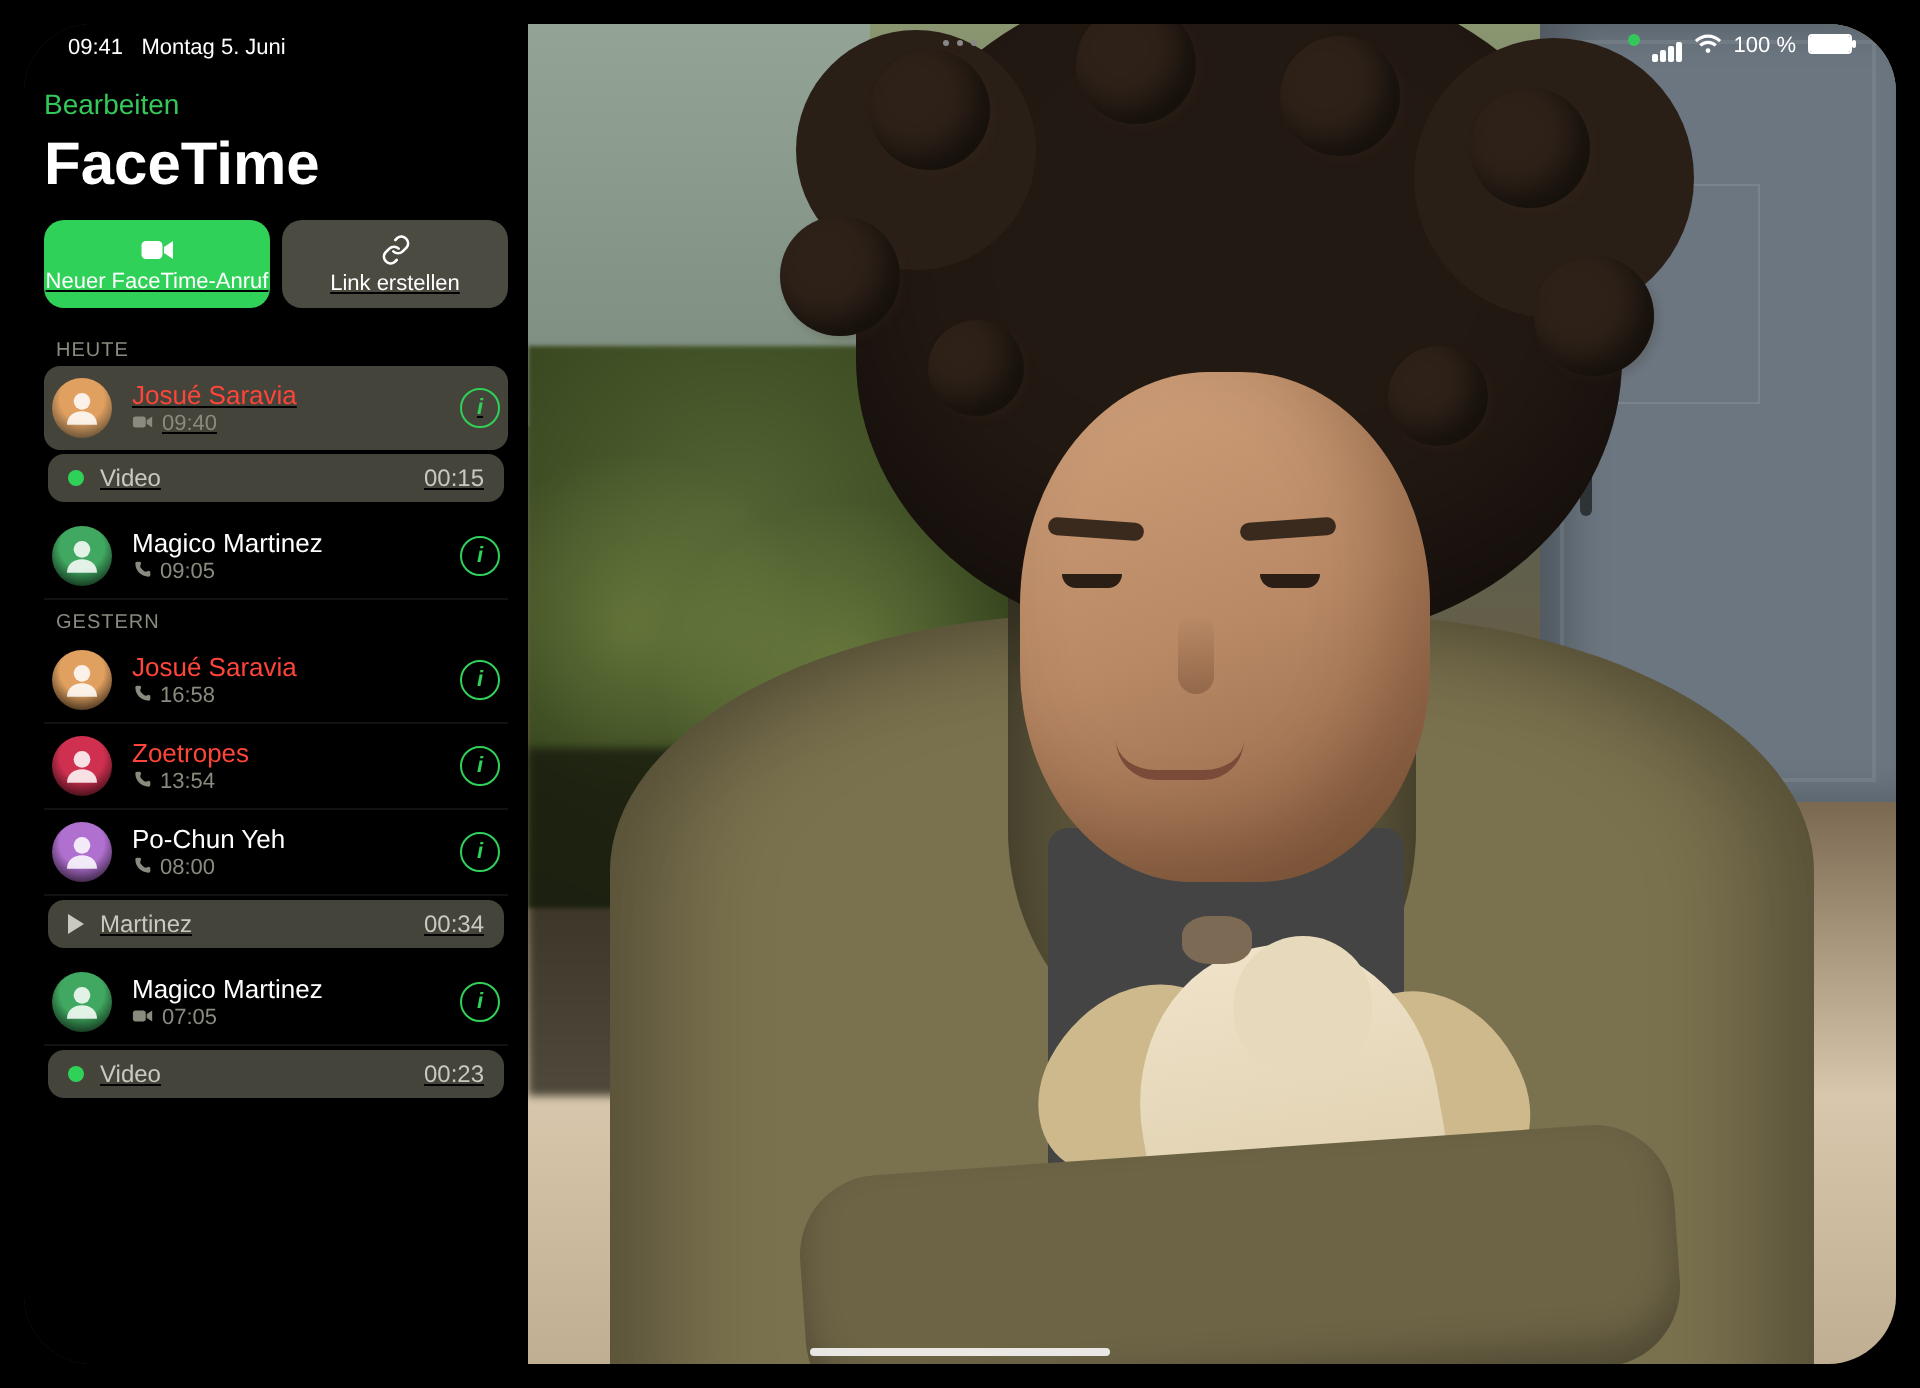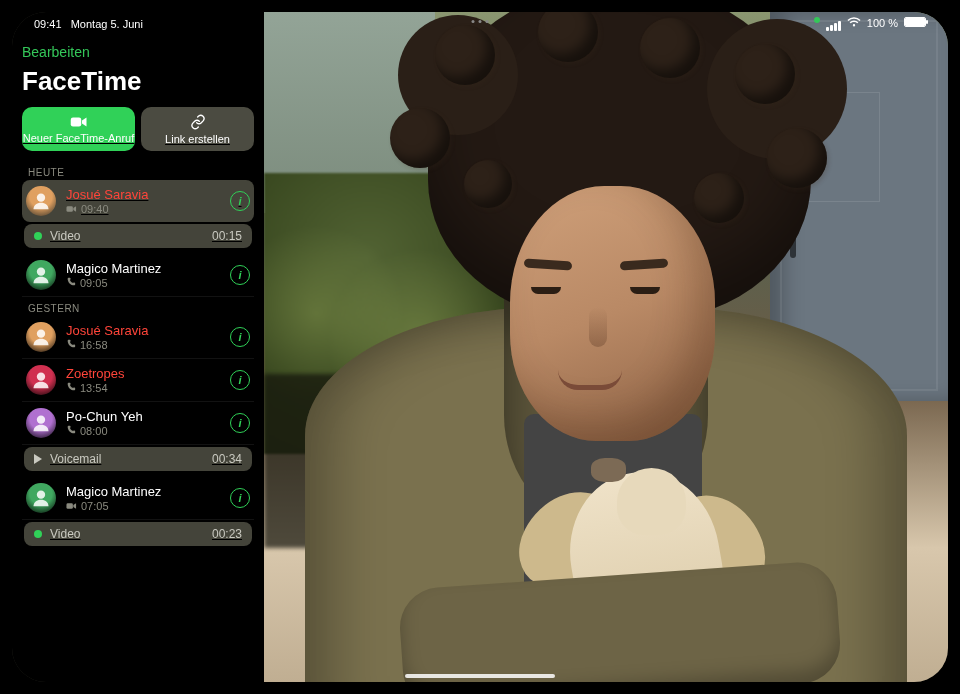--- a/index.html
+++ b/index.html
@@ -55,21 +55,21 @@
   
   .sidebar {
     width: 252px; height:100%;
     background: #000000;
     color: #ddd;
     padding: 30px 10px 0;
     display:flex; flex-direction:column;
     overflow:hidden;
   }
   .edit-link { color:#34c759; font-size:14px; margin-bottom:4px; line-height:20px; }
-  .app-title { color:#fff; font-size:26px; font-weight:700; margin-bottom:10px; }
+  .app-title { color:#fff; font-size:30px; font-weight:700; margin-bottom:10px; }
   .btnrow { display:flex; gap:6px; margin-bottom:10px; }
   .pillbtn {
     flex:1; height:44px;
     border-radius:10px;
     display:flex; flex-direction:column; align-items:center; justify-content:center;
     font-size:11px; line-height:12px; text-align:center;
     cursor:pointer;
   }
   .pillbtn.gray { background:#4b4b41; color:#fff; }
   .pillbtn.green { background:#30d158; color:#fff; font-weight:500; }
@@ -354,21 +354,21 @@
                     <path d="M6 2c-1 0-2 1-2 2 0 9 7 16 16 16 1 0 2-1 2-2v-3c0-1-1-2-2-2l-3 1c-1 0-2 0-3-1l-3-3c-1-1-1-2-1-3l1-3c0-1-1-2-2-2H6z" fill="#8a8a7f"></path>
                   </svg></span>
                 <span>08:00</span>
               </div>
             </div>
             <div class="infobtn">i</div>
           </div>
           <div class="attach">
             <div class="l">
               <span class="play"></span>
-              <span>Voicemail</span>
+              <span>Martinez</span>
             </div>
             <span>00:34</span>
           </div>
           <div class="call">
             <div class="avatar" style="background:radial-gradient(circle at 50% 35%, #40a860 0%, #40a860 45%, rgba(0,0,0,.35) 100%);">
               <svg width="20" height="20" viewBox="0 0 24 24">
                 <circle cx="12" cy="8" r="5" fill="rgba(255,255,255,.85)"></circle>
                 <path d="M3 22c0-5 4-8 9-8s9 3 9 8" fill="rgba(255,255,255,.85)"></path>
               </svg>
             </div>

